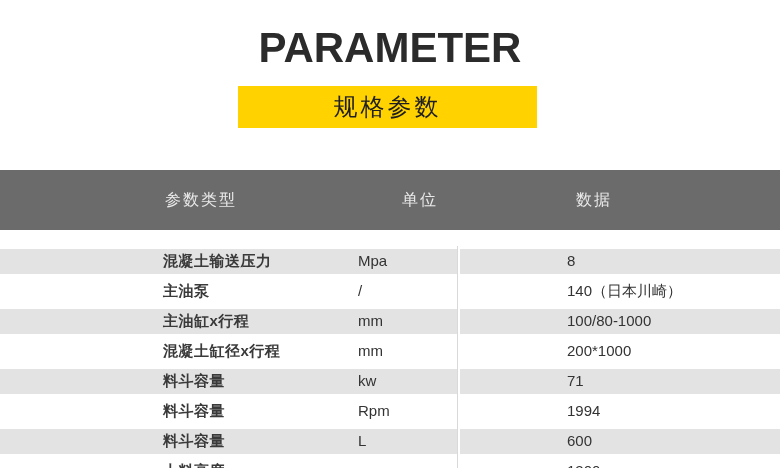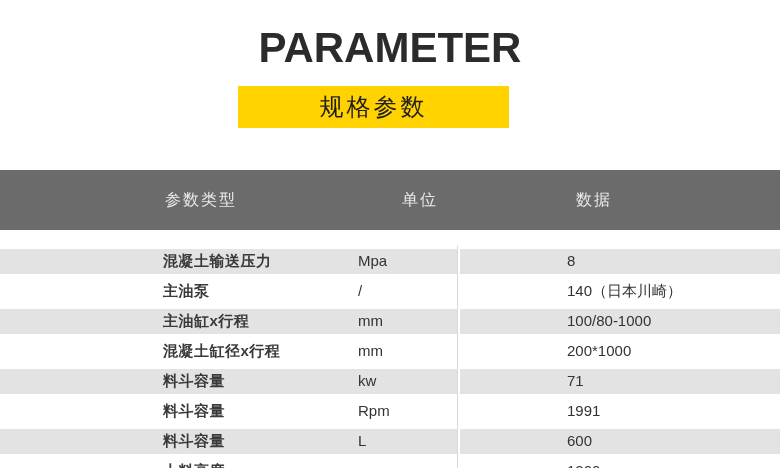--- a/index.html
+++ b/index.html
@@ -15,21 +15,21 @@
   html,body{width:780px;height:468px;overflow:hidden;background:#fff;
     font-family:"Liberation Sans","DejaVu Sans",sans-serif;}
   .page{position:relative;width:780px;height:468px;background:#fff;}
 
   .title{
     position:absolute;top:26px;left:0;width:780px;
     text-align:center;font-size:42px;font-weight:700;
     letter-spacing:0px;color:var(--title-color);line-height:1.05;
   }
   .badge{
-    position:absolute;top:86px;left:238px;width:271px;height:42px;
+    position:absolute;top:86px;left:238px;width:299px;height:42px;
     background:var(--accent);
     display:flex;align-items:center;justify-content:center;
   }
   .badge span{
     font-size:24px;color:#1f1f1f;letter-spacing:3px;font-weight:500;
   }
 
   .thead{
     position:absolute;top:170px;left:0;width:780px;height:60px;
     background:var(--header-bg);
@@ -112,21 +112,21 @@
 
     <div class="row odd">
       <span class="cell c1">料斗容量</span>
       <span class="cell c2">kw</span>
       <span class="cell c3">71</span>
     </div>
 
     <div class="row even">
       <span class="cell c1">料斗容量</span>
       <span class="cell c2">Rpm</span>
-      <span class="cell c3">1991</span>
+      <span class="cell c3">1994</span>
     </div>
 
     <div class="row odd">
       <span class="cell c1">料斗容量</span>
       <span class="cell c2">L</span>
       <span class="cell c3">600</span>
     </div>
 
     <div class="row even">
       <span class="cell c1">上料高度</span>

